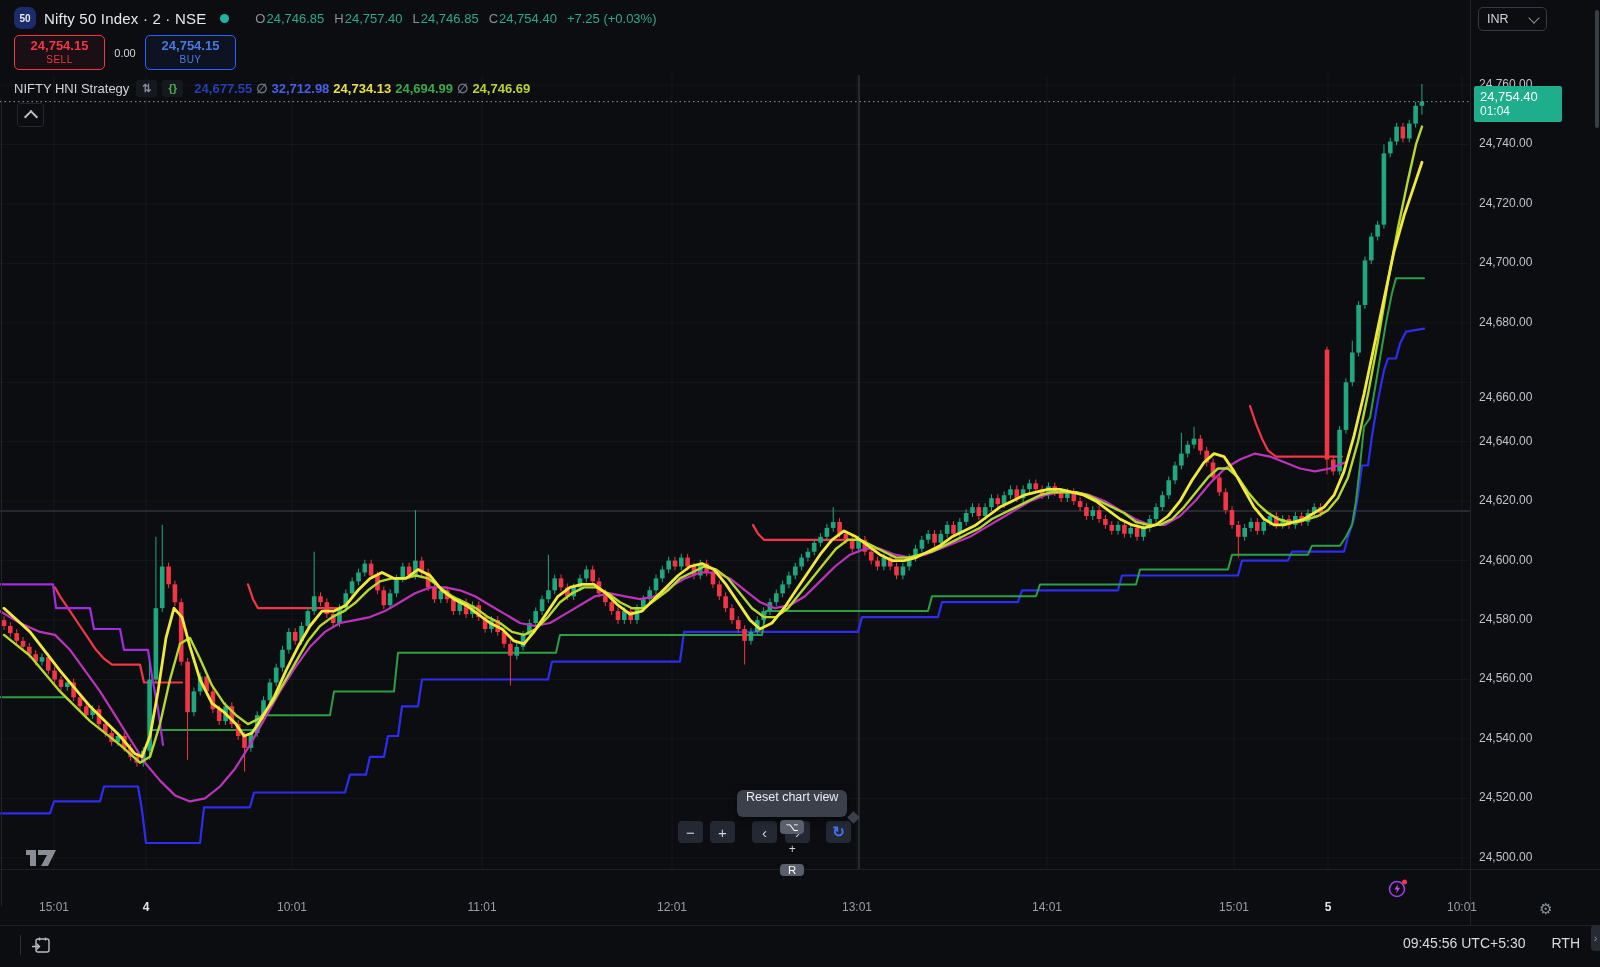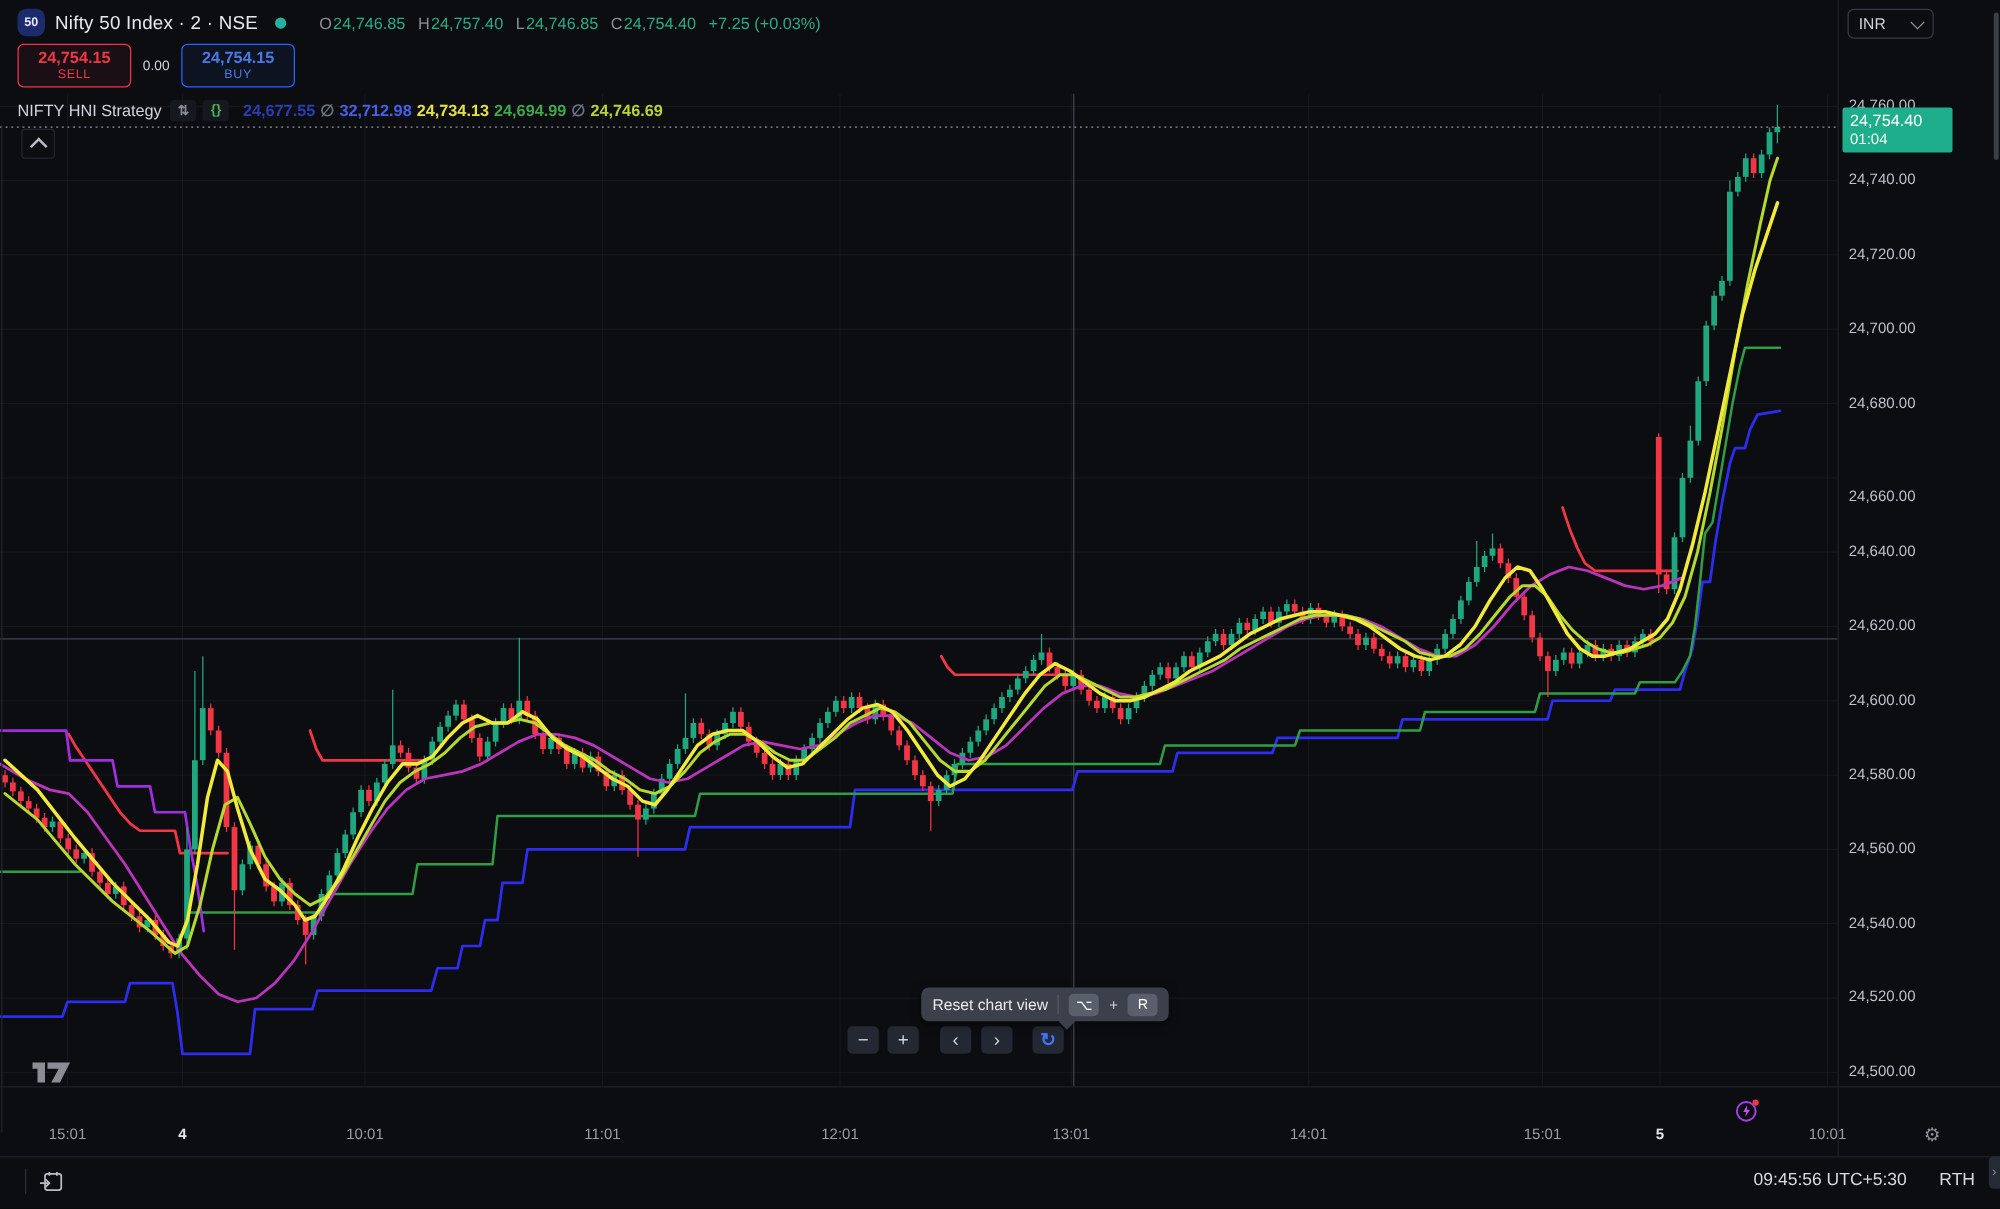--- a/index.html
+++ b/index.html
@@ -66,21 +66,21 @@
   #calendar-btn{margin-left:4px;cursor:pointer;display:flex;align-items:center;}
   #status-right{position:absolute;right:20px;top:935px;display:flex;gap:26px;align-items:center;}
   #clock{color:#d8dade;font-size:14px;}
   #session{color:#d8dade;font-size:14px;}
   
   .nav-btn{position:absolute;top:821px;width:25px;height:22px;border-radius:4px;background:#242833;
      color:#cfd3dc;display:flex;align-items:center;justify-content:center;font-size:15px;cursor:pointer;}
   #nav-reset{color:#4273fa;font-weight:bold;}
   
   #tooltip{left:737px;top:790px;height:27px;background:#3c404b;border-radius:6px;display:flex;
-     align-items:center;padding:0 9px;gap:8px;box-shadow:0 2px 8px rgba(0,0,0,.5);}
+     align-items:center;padding:0 9px;gap:8px;box-shadow:0 2px 8px rgba(0,0,0,.5);flex-direction:column;}
   #tooltip-text{color:#e8eaed;font-size:12.5px;white-space:nowrap;}
   #tooltip-sep{width:1px;height:15px;background:#565a66;}
   .key-chip{min-width:18px;height:18px;border-radius:4px;background:#5a5f6c;color:#fff;font-size:11.5px;
      display:flex;align-items:center;justify-content:center;padding:0 3px;}
   #tooltip-plus{color:#d0d3da;font-size:12px;}
   #tooltip-caret{left:849px;top:813px;width:9px;height:9px;background:#3c404b;transform:rotate(45deg);}
   
   #tv-logo{left:24px;top:842px;}
   #flash-icon{left:1388px;top:879px;cursor:pointer;}
   #gear-icon{left:1539px;top:901px;color:#8b8f98;font-size:15px;cursor:pointer;line-height:1;}

